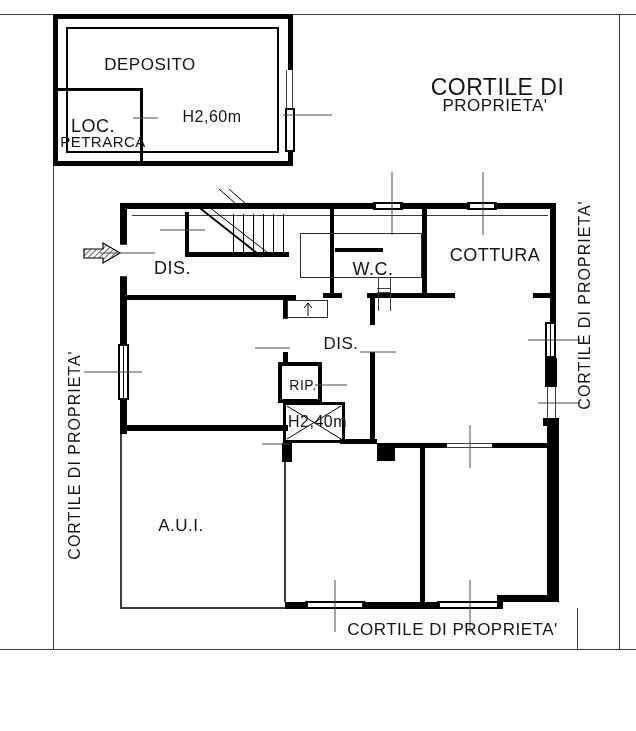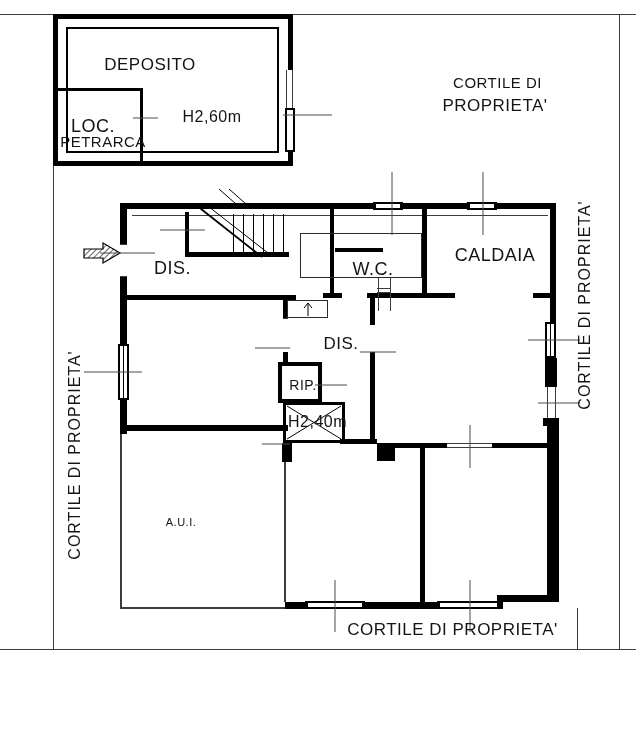--- a/index.html
+++ b/index.html
@@ -161,29 +161,29 @@
       <line x1="160" y1="230" x2="205" y2="230"></line>
       <line x1="262" y1="444" x2="290" y2="444"></line>
     </g>
   </svg>
 
   <div class="lbl" style="left:95px;top:55px;width:110px;font-size:17px;text-align:center;">DEPOSITO</div>
   <div class="lbl" style="left:172px;top:107px;width:80px;font-size:16px;">H2,60m</div>
   <div class="lbl" style="left:70px;top:116px;width:46px;font-size:18px;">LOC.</div>
   <div class="lbl" style="left:60px;top:133px;width:86px;font-size:15px;">PETRARCA</div>
 
-  <div class="lbl" style="left:425px;top:74px;width:145px;font-size:15px;">CORTILE DI</div>
+  <div class="lbl" style="left:425px;top:74px;width:145px;font-size:23px;">CORTILE DI</div>
   <div class="lbl" style="left:425px;top:96px;width:140px;font-size:17px;">PROPRIETA'</div>
 
   <div class="lbl" style="left:145px;top:258px;width:55px;font-size:18px;">DIS.</div>
   <div class="lbl" style="left:344px;top:259px;width:58px;font-size:18px;">W.C.</div>
-  <div class="lbl" style="left:440px;top:245px;width:110px;font-size:18px;">CALDAIA</div>
+  <div class="lbl" style="left:440px;top:245px;width:110px;font-size:18px;">COTTURA</div>
   <div class="lbl" style="left:318px;top:334px;width:46px;font-size:17px;">DIS.</div>
   <div class="lbl" style="left:283px;top:377px;width:40px;font-size:14px;">RIP.</div>
   <div class="lbl" style="left:288px;top:412px;width:80px;font-size:16px;text-align:left;">H2,40m</div>
-  <div class="lbl" style="left:150px;top:516px;width:62px;font-size:11px;">A.U.I.</div>
+  <div class="lbl" style="left:150px;top:516px;width:62px;font-size:17px;">A.U.I.</div>
 
   <div class="lbl" style="left:330px;top:620px;width:245px;font-size:17px;">CORTILE DI PROPRIETA'</div>
 
   <div class="vlbl" style="left:-95px;top:446px;width:340px;font-size:16px;">CORTILE DI PROPRIETA'</div>
   <div class="vlbl" style="left:405px;top:296px;width:360px;font-size:16px;">CORTILE DI PROPRIETA'</div>
 
 </div>
 
 </body></html>

